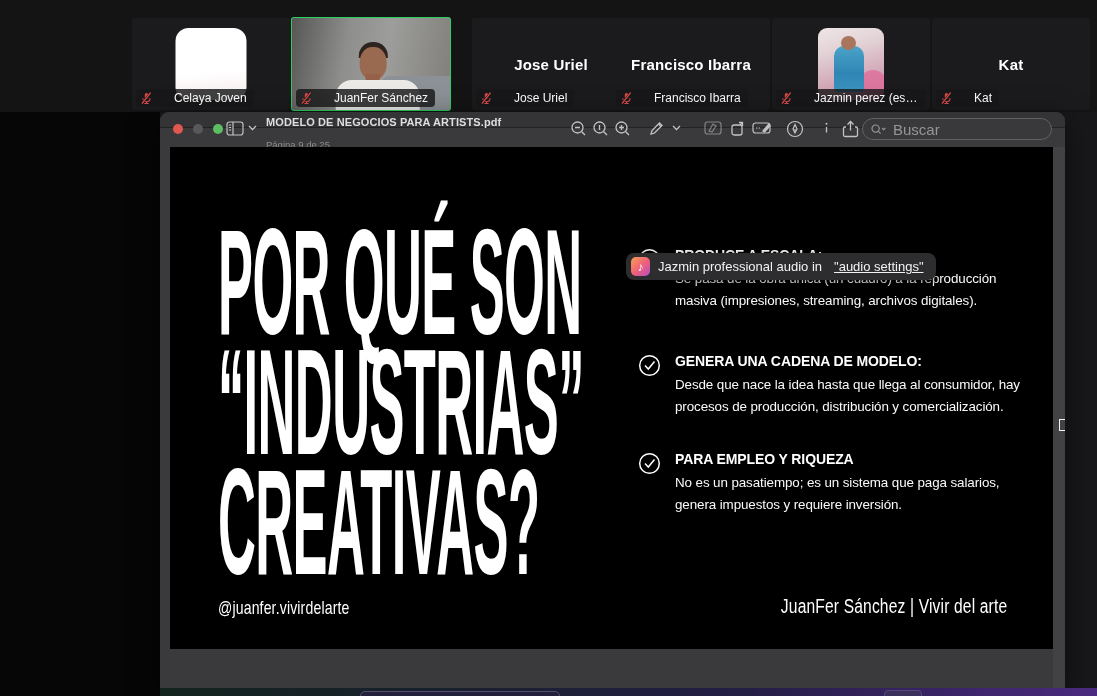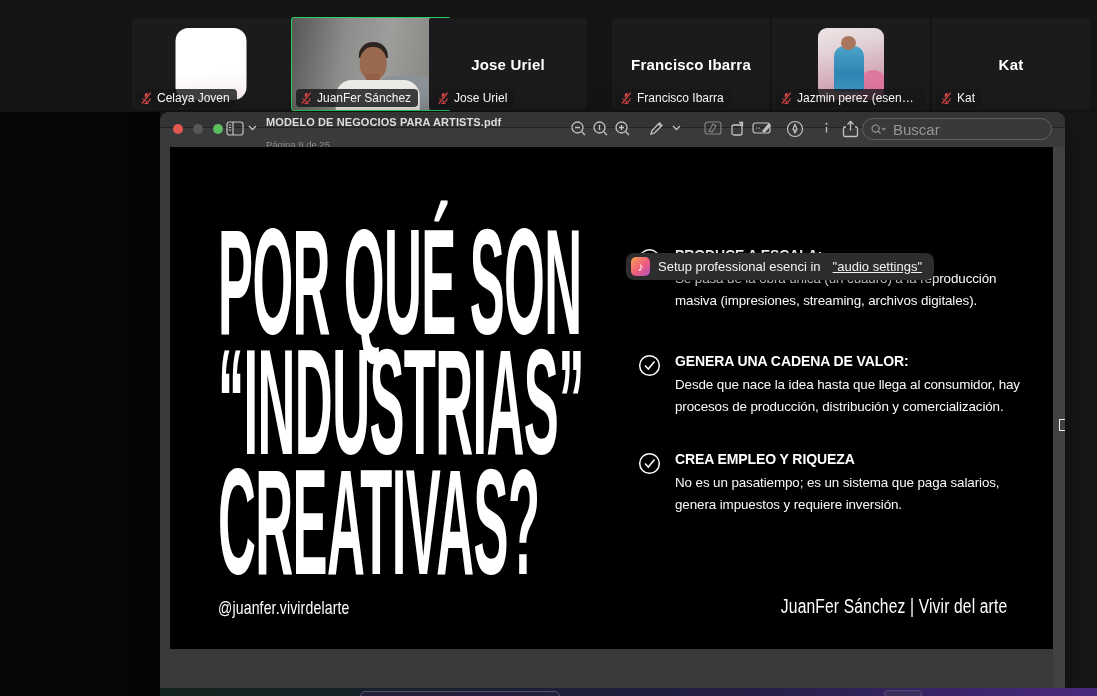--- a/index.html
+++ b/index.html
@@ -22,21 +22,21 @@
   .avatar-photo .figure-head{position:absolute;left:23px;top:8px;width:15px;height:14px;border-radius:50%;background:#a9765d;}
   .avatar-photo .pink-blob{position:absolute;right:-4px;bottom:-4px;width:30px;height:34px;border-radius:50%;background:#e06a9a;opacity:.75;}
   
   .video-mock{position:absolute;inset:0;background:linear-gradient(100deg,#565654 0%,#8e8f8d 34%,#9d9d9b 58%,#7f7e7a 100%);}
   .video-mock .couch{position:absolute;right:0;bottom:0;width:70px;height:34px;border-radius:10px 0 0 0;background:#8b9196;}
   .video-mock .shirt{position:absolute;left:50%;bottom:-4px;transform:translateX(-42%);width:84px;height:34px;
         border-radius:16px 16px 0 0;background:#eceae6;}
   .video-mock .neck{position:absolute;left:50%;bottom:26px;transform:translateX(-38%);width:14px;height:10px;background:#946049;}
   .video-mock .head{position:absolute;left:50%;bottom:30px;transform:translateX(-42%);width:27px;height:33px;border-radius:46%;background:#9a6a50;}
   .video-mock .hair{position:absolute;left:50%;bottom:52px;transform:translateX(-42%);width:29px;height:16px;border-radius:14px 14px 0 0;background:#2d2420;}
-  .badge{position:absolute;left:4px;bottom:3px;max-width:150px;height:18px;display:flex;align-items:center;gap:4px;
+  .badge{position:absolute;left:4px;bottom:3px;max-width:150px;height:18px;display:flex;align-items:center;gap:21px;
         padding:0 7px 0 4px;background:rgba(24,24,26,.82);border-radius:4px;color:#fff;font-size:12px;white-space:nowrap;
         overflow:hidden;}
   .badge span{overflow:hidden;text-overflow:ellipsis;}
   .micicon{flex:0 0 auto;width:13px;height:13px;}
 
   
   #share{position:absolute;left:160px;top:112px;width:937px;height:584px;background:#18181a;}
   #wallpaper{position:absolute;left:0;bottom:0;width:937px;height:8px;
         background:linear-gradient(90deg,#13231d 0%,#18202c 28%,#231e44 62%,#3b2468 85%,#4a2a7e 100%);}
   #wallpaper .dock-a{position:absolute;left:200px;top:3px;width:200px;height:10px;border-radius:7px;
@@ -128,21 +128,21 @@
           <path d="M3.6 7.6a4.4 4.4 0 0 0 8.8 0" fill="none" stroke="#e04b4b" stroke-width="1.3"></path>
           <line x1="8" y1="12" x2="8" y2="14" stroke="#e04b4b" stroke-width="1.3"></line>
           <line x1="5.4" y1="14.2" x2="10.6" y2="14.2" stroke="#e04b4b" stroke-width="1.3"></line>
           <line x1="2.4" y1="14.4" x2="13" y2="0.8" stroke="#1b1b1d" stroke-width="3"></line>
           <line x1="2.4" y1="14.4" x2="13" y2="0.8" stroke="#e04b4b" stroke-width="1.6"></line>
         </svg>
         <span>JuanFer Sánchez</span>
       </div>
     </div>
 
-    <div class="tile" style="left:429px">
+    <div class="tile" style="left:472px">
       <div class="center-name">Jose Uriel</div>
       <div class="badge">
         <svg class="micicon" viewBox="0 0 16 16">
           <rect x="5.9" y="1.2" width="4.2" height="7.4" rx="2.1" fill="#e04b4b"></rect>
           <path d="M3.6 7.6a4.4 4.4 0 0 0 8.8 0" fill="none" stroke="#e04b4b" stroke-width="1.3"></path>
           <line x1="8" y1="12" x2="8" y2="14" stroke="#e04b4b" stroke-width="1.3"></line>
           <line x1="5.4" y1="14.2" x2="10.6" y2="14.2" stroke="#e04b4b" stroke-width="1.3"></line>
           <line x1="2.4" y1="14.4" x2="13" y2="0.8" stroke="#1b1b1d" stroke-width="3"></line>
           <line x1="2.4" y1="14.4" x2="13" y2="0.8" stroke="#e04b4b" stroke-width="1.6"></line>
         </svg>
@@ -335,48 +335,48 @@
                 <div class="bhead">PRODUCE A ESCALA:</div>
                 <div class="bbody">Se pasa de la obra única (un cuadro) a la reproducción masiva (impresiones, streaming, archivos digitales).</div>
               </div>
             </div>
             <div class="bullet b2">
               <svg class="check" width="23" height="23" viewBox="0 0 23 23" fill="none" stroke="#fff" stroke-width="1.5">
                 <circle cx="11.5" cy="11.5" r="9.8"></circle>
                   <polyline points="7,11.5 10.3,15 16.5,7.5"></polyline>
               </svg>
               <div class="btxt">
-                <div class="bhead">GENERA UNA CADENA DE VALOR:</div>
+                <div class="bhead">GENERA UNA CADENA DE MODELO:</div>
                 <div class="bbody">Desde que nace la idea hasta que llega al consumidor, hay procesos de producción, distribución y comercialización.</div>
               </div>
             </div>
             <div class="bullet b3">
               <svg class="check" width="23" height="23" viewBox="0 0 23 23" fill="none" stroke="#fff" stroke-width="1.5">
                 <circle cx="11.5" cy="11.5" r="9.8"></circle>
                   <polyline points="7,11.5 10.3,15 16.5,7.5"></polyline>
               </svg>
               <div class="btxt">
-                <div class="bhead">CREA EMPLEO Y RIQUEZA</div>
+                <div class="bhead">PARA EMPLEO Y RIQUEZA</div>
                 <div class="bbody">No es un pasatiempo; es un sistema que paga salarios, genera impuestos y requiere inversión.</div>
               </div>
             </div>
           </div>
 
           <div id="footer-left">@juanfer.vivirdelarte</div>
           <div id="footer-right">JuanFer Sánchez | Vivir del arte</div>
         </div>
 
         <div id="scrollbar"></div>
         <div id="cursor"></div>
       </div>
     </div>
 
     <div id="notif">
       <div class="nicon">♪</div>
-      <span class="ntext">Setup professional esenci in</span>
+      <span class="ntext">Jazmin professional audio in</span>
       <span class="nlink">"audio settings"</span>
     </div>
 
     <div id="wallpaper">
       <div class="dock-a"></div>
       <div class="dock-b"></div>
     </div>
   </div>
 
 </div>

